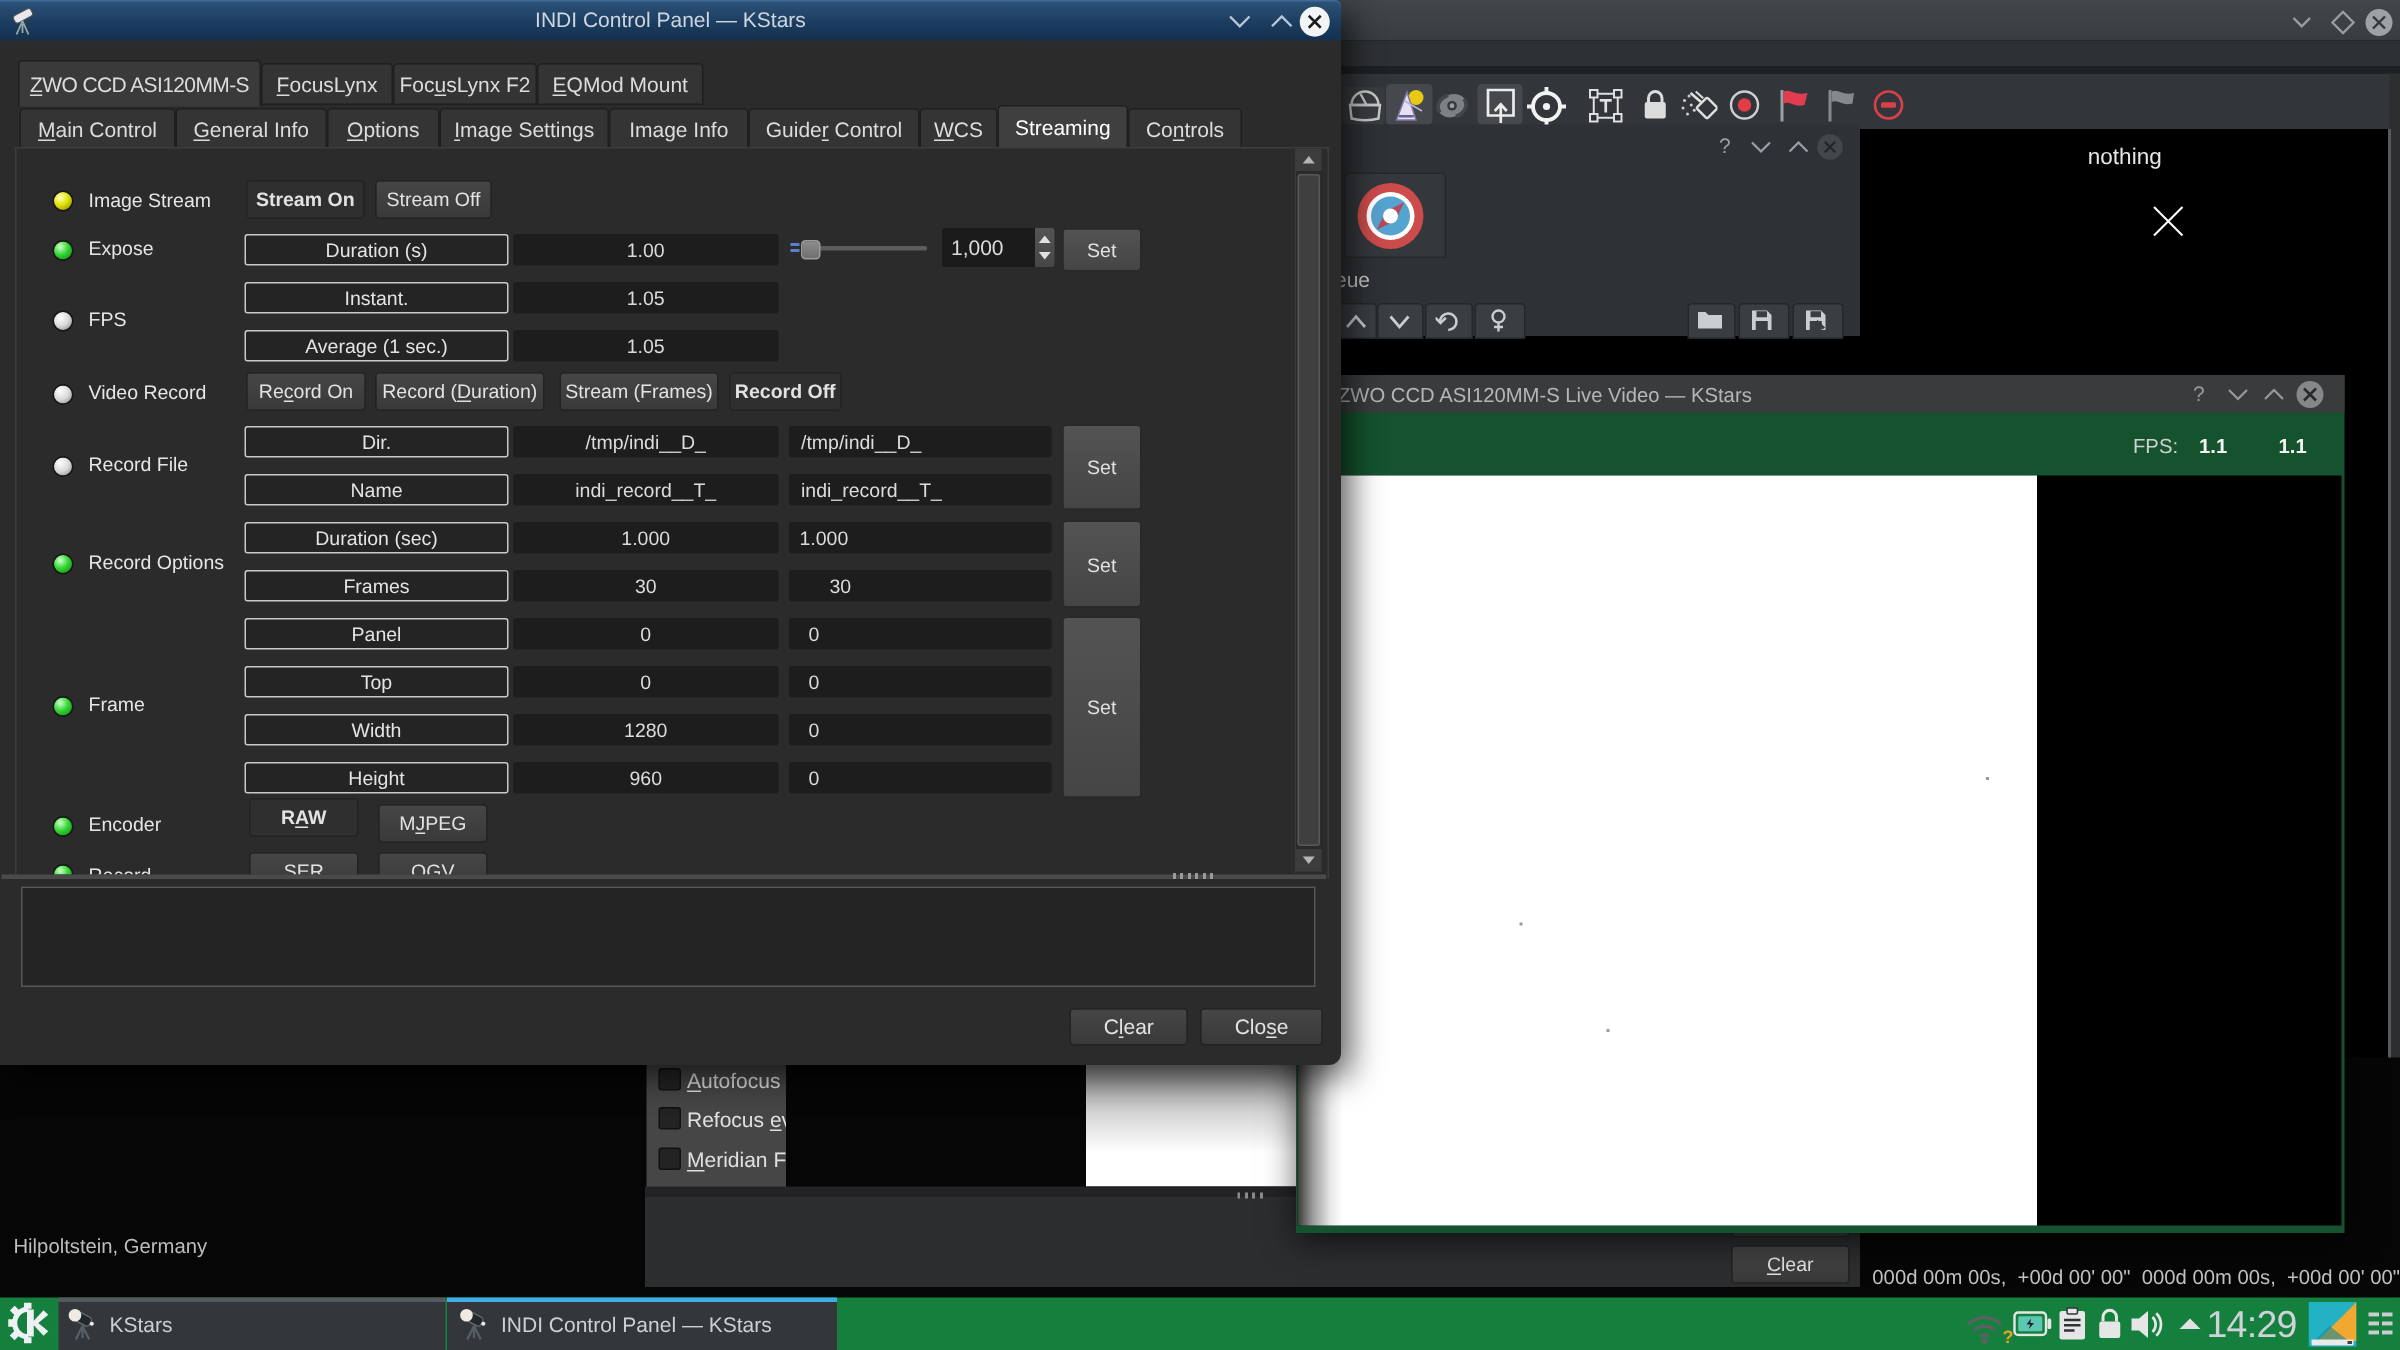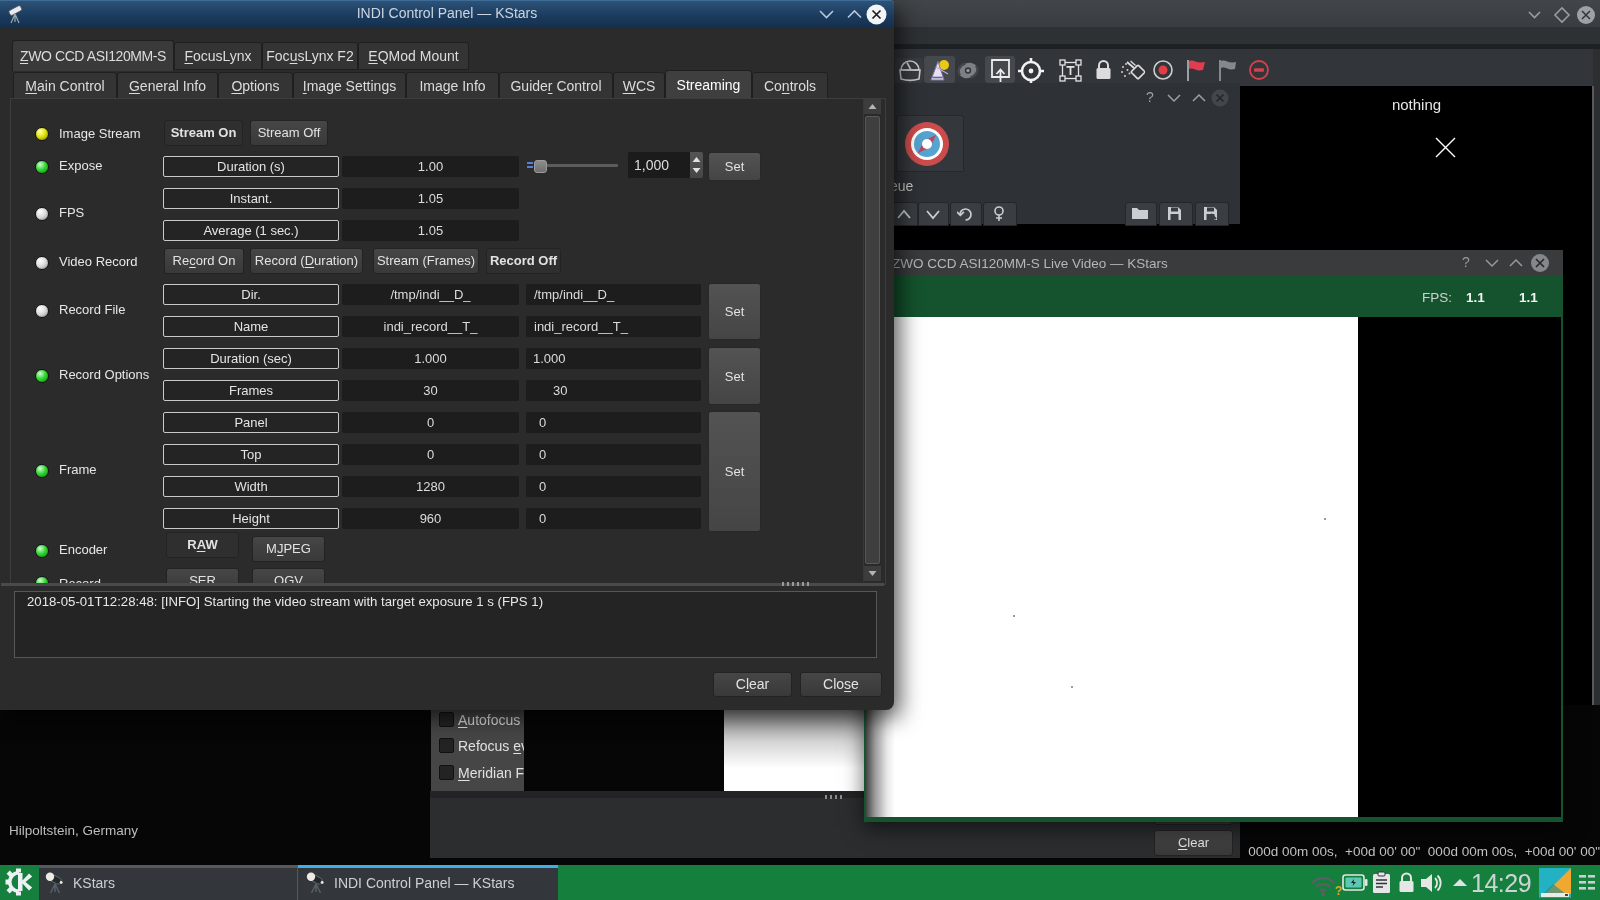--- a/index.html
+++ b/index.html
@@ -392,21 +392,20 @@
   <div class="ab" style="left:864px;top:566px;width:17px;height:15px;background:#3c3c3c;"></div>
   <svg class="ab" style="left:868px;top:570px;" width="9" height="7">
       <path d="M0.5 1 L4.5 6 L8.5 1 Z" fill="#b5b5b5"></path>
     </svg>
   <div class="ab" style="left:865px;top:116px;width:15px;height:448px;background:#3f3f3f;border:1px solid #585858;border-radius:2px;box-sizing:border-box;"></div>
 
   <div class="ab" style="left:1px;top:583px;width:883px;height:3px;background:#4a4a4a;"></div>
   <div class="ab" style="left:782px;top:582px;width:28px;height:4px;background:repeating-linear-gradient(90deg,#9a9a9a 0 2px,transparent 2px 5px);"></div>
 
   <div class="ab" style="left:14px;top:591px;width:863px;height:67px;background:#242424;border:1px solid #575757;box-sizing:border-box;"></div>
-  <div class="txt" style="left:27px;top:594px;color:#e8e8e8;font-size:13.2px;">2018-05-01T12:28:48: [INFO] Starting the video stream with target exposure 1 s (FPS 1)</div>
 
   <div class="btn" style="left:713px;top:672px;width:77px;height:23px;line-height:23px;font-size:14px;">C<u>l</u>ear</div>
   <div class="btn" style="left:800px;top:672px;width:80px;height:23px;line-height:23px;font-size:14px;">Clo<u>s</u>e</div>
 </div>
 
 <div class="ab" style="left:0;top:865px;width:1600px;height:35px;background:#15803d;" id="taskbar">
 
   <svg class="ab" style="left:5px;top:3px;" width="28" height="28" viewBox="0 0 28 28">
     <g fill="#eef1f3">
       <path d="M14 3 A11 11 0 1 0 14 25 L14 21.5 A7.5 7.5 0 1 1 14 6.5 Z"></path>

